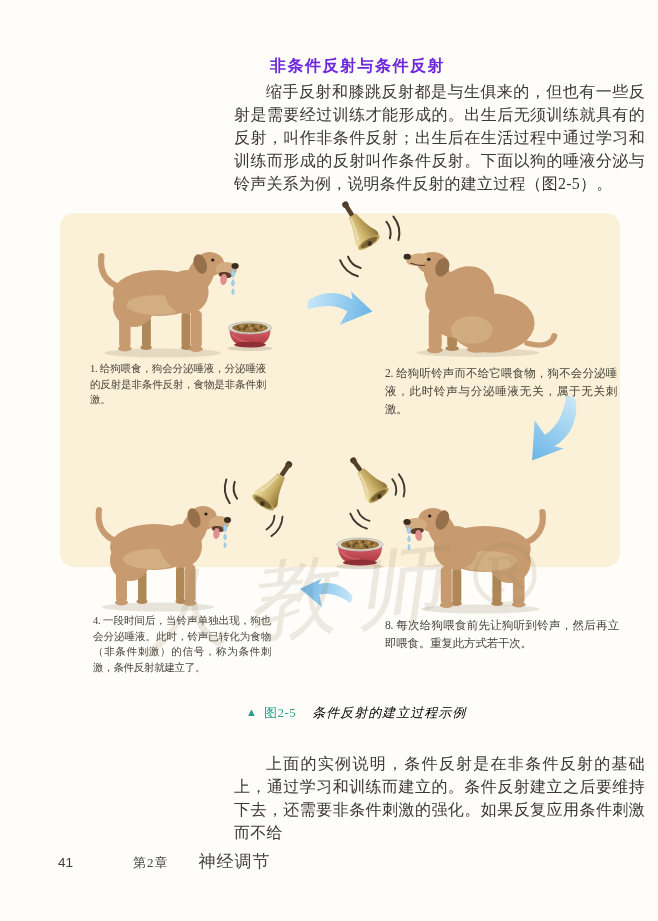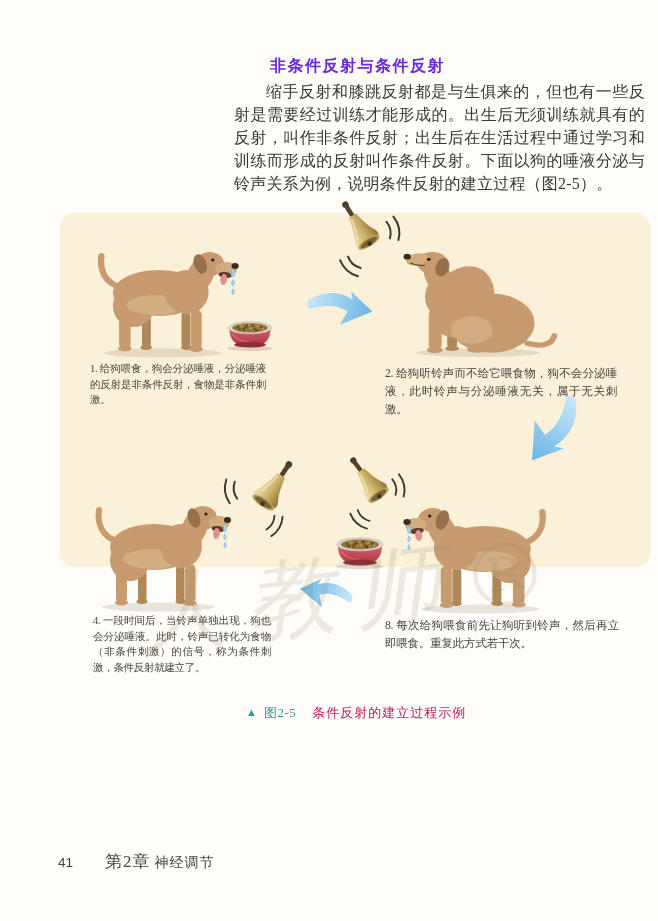--- a/index.html
+++ b/index.html
@@ -19,47 +19,47 @@
   .para{
     left:234px; width:411px;
     font-size:16px; line-height:23px; letter-spacing:0.2px;
     text-align:justify; text-indent:2em;font-family:Liberation Serif, serif;
   }
   .para1{top:80px;}
   .para2{top:752px;}
   
   .figure{
     left:60px; top:213px; width:560px; height:354px;
-    background:#fbf1d9; border-radius:14px;padding-left:30px;
+    background:#fbf1d9; border-radius:14px;
   }
   .fig-step{color:#46443b; text-align:justify;}
   .step-left{font-size:10.5px; line-height:15.5px; letter-spacing:-0.3px;}
   .step-right{font-size:11.5px; line-height:18px; letter-spacing:-0.2px;}
   .step1{left:30px; top:148px; width:176px;}
   .step2{left:325px; top:151px; width:232px;}
   .step3{left:325px; top:403px; width:234px;}
   .step4{left:33px; top:400px; width:178px;}
   .watermark{
     left:78px; top:318px; width:470px;
     font-family:"DejaVu Serif",serif; font-style:italic;
     font-size:88px; letter-spacing:20px; white-space:nowrap;
     color:rgba(150,132,100,0.16);
     transform:rotate(-6deg);
     pointer-events:none;
   }
   
   .fig-caption{left:246px; top:704px; font-size:13px; white-space:nowrap;}
   .fc-marker{color:#2d9c8d; font-size:11px; vertical-align:1px;}
   .fc-label{color:#2d9c8d; margin:0 16px 0 7px; letter-spacing:0.5px;}
-  .fc-title{color:#be185d; letter-spacing:1px;}
+  .fc-title{color:#000000; letter-spacing:1px;font-style:italic;}
   
   .footer{left:58px; top:850px; white-space:nowrap;}
   .pg-num{font-family:"Liberation Sans","DejaVu Sans",sans-serif; font-size:13.5px; color:#3f3e39;}
-  .chapter{margin-left:32px; font-size:17px; color:#45443e; letter-spacing:1px;}
-  .book-section{margin-left:4px; font-size:14px; color:#45443e; letter-spacing:1px;}
+  .chapter{margin-left:60px; font-size:13px; color:#45443e; letter-spacing:1px;}
+  .book-section{margin-left:30px; font-size:17px; color:#45443e; letter-spacing:1px;}
   
   .asset{position:absolute; overflow:visible;}
 </style>
 </head>
 <body>
 
 <svg width="0" height="0" style="position:absolute" aria-hidden="true">
   <defs>
     <linearGradient id="goldGrad" x1="0" y1="0" x2="1" y2="0">
       <stop offset="0" stop-color="#f2e5ad"></stop>
@@ -264,18 +264,19 @@
     <div class="abs fig-step step-left step4">4.  一段时间后，当铃声单独出现，狗也会分泌唾液。此时，铃声已转化为食物（非条件刺激）的信号，称为条件刺激，条件反射就建立了。</div>
     <div class="abs fig-step step-right step3">8.  每次给狗喂食前先让狗听到铃声，然后再立即喂食。重复此方式若干次。</div>
 
     <div class="abs watermark">人教师®</div>
   </div>
 
   <div class="abs fig-caption">
     <span class="fc-marker">▲</span><span class="fc-label">图2-5</span><span class="fc-title">条件反射的建立过程示例</span>
   </div>
 
+  <div class="abs para para2">上面的实例说明，条件反射是在非条件反射的基础上，通过学习和训练而建立的。条件反射建立之后要维持下去，还需要非条件刺激的强化。如果反复应用条件刺激而不给</div>
 
   <div class="abs footer">
     <span class="pg-num">41</span><span class="chapter">第2章</span><span class="book-section">神经调节</span>
   </div>
 
 </div>
 
 </body></html>

